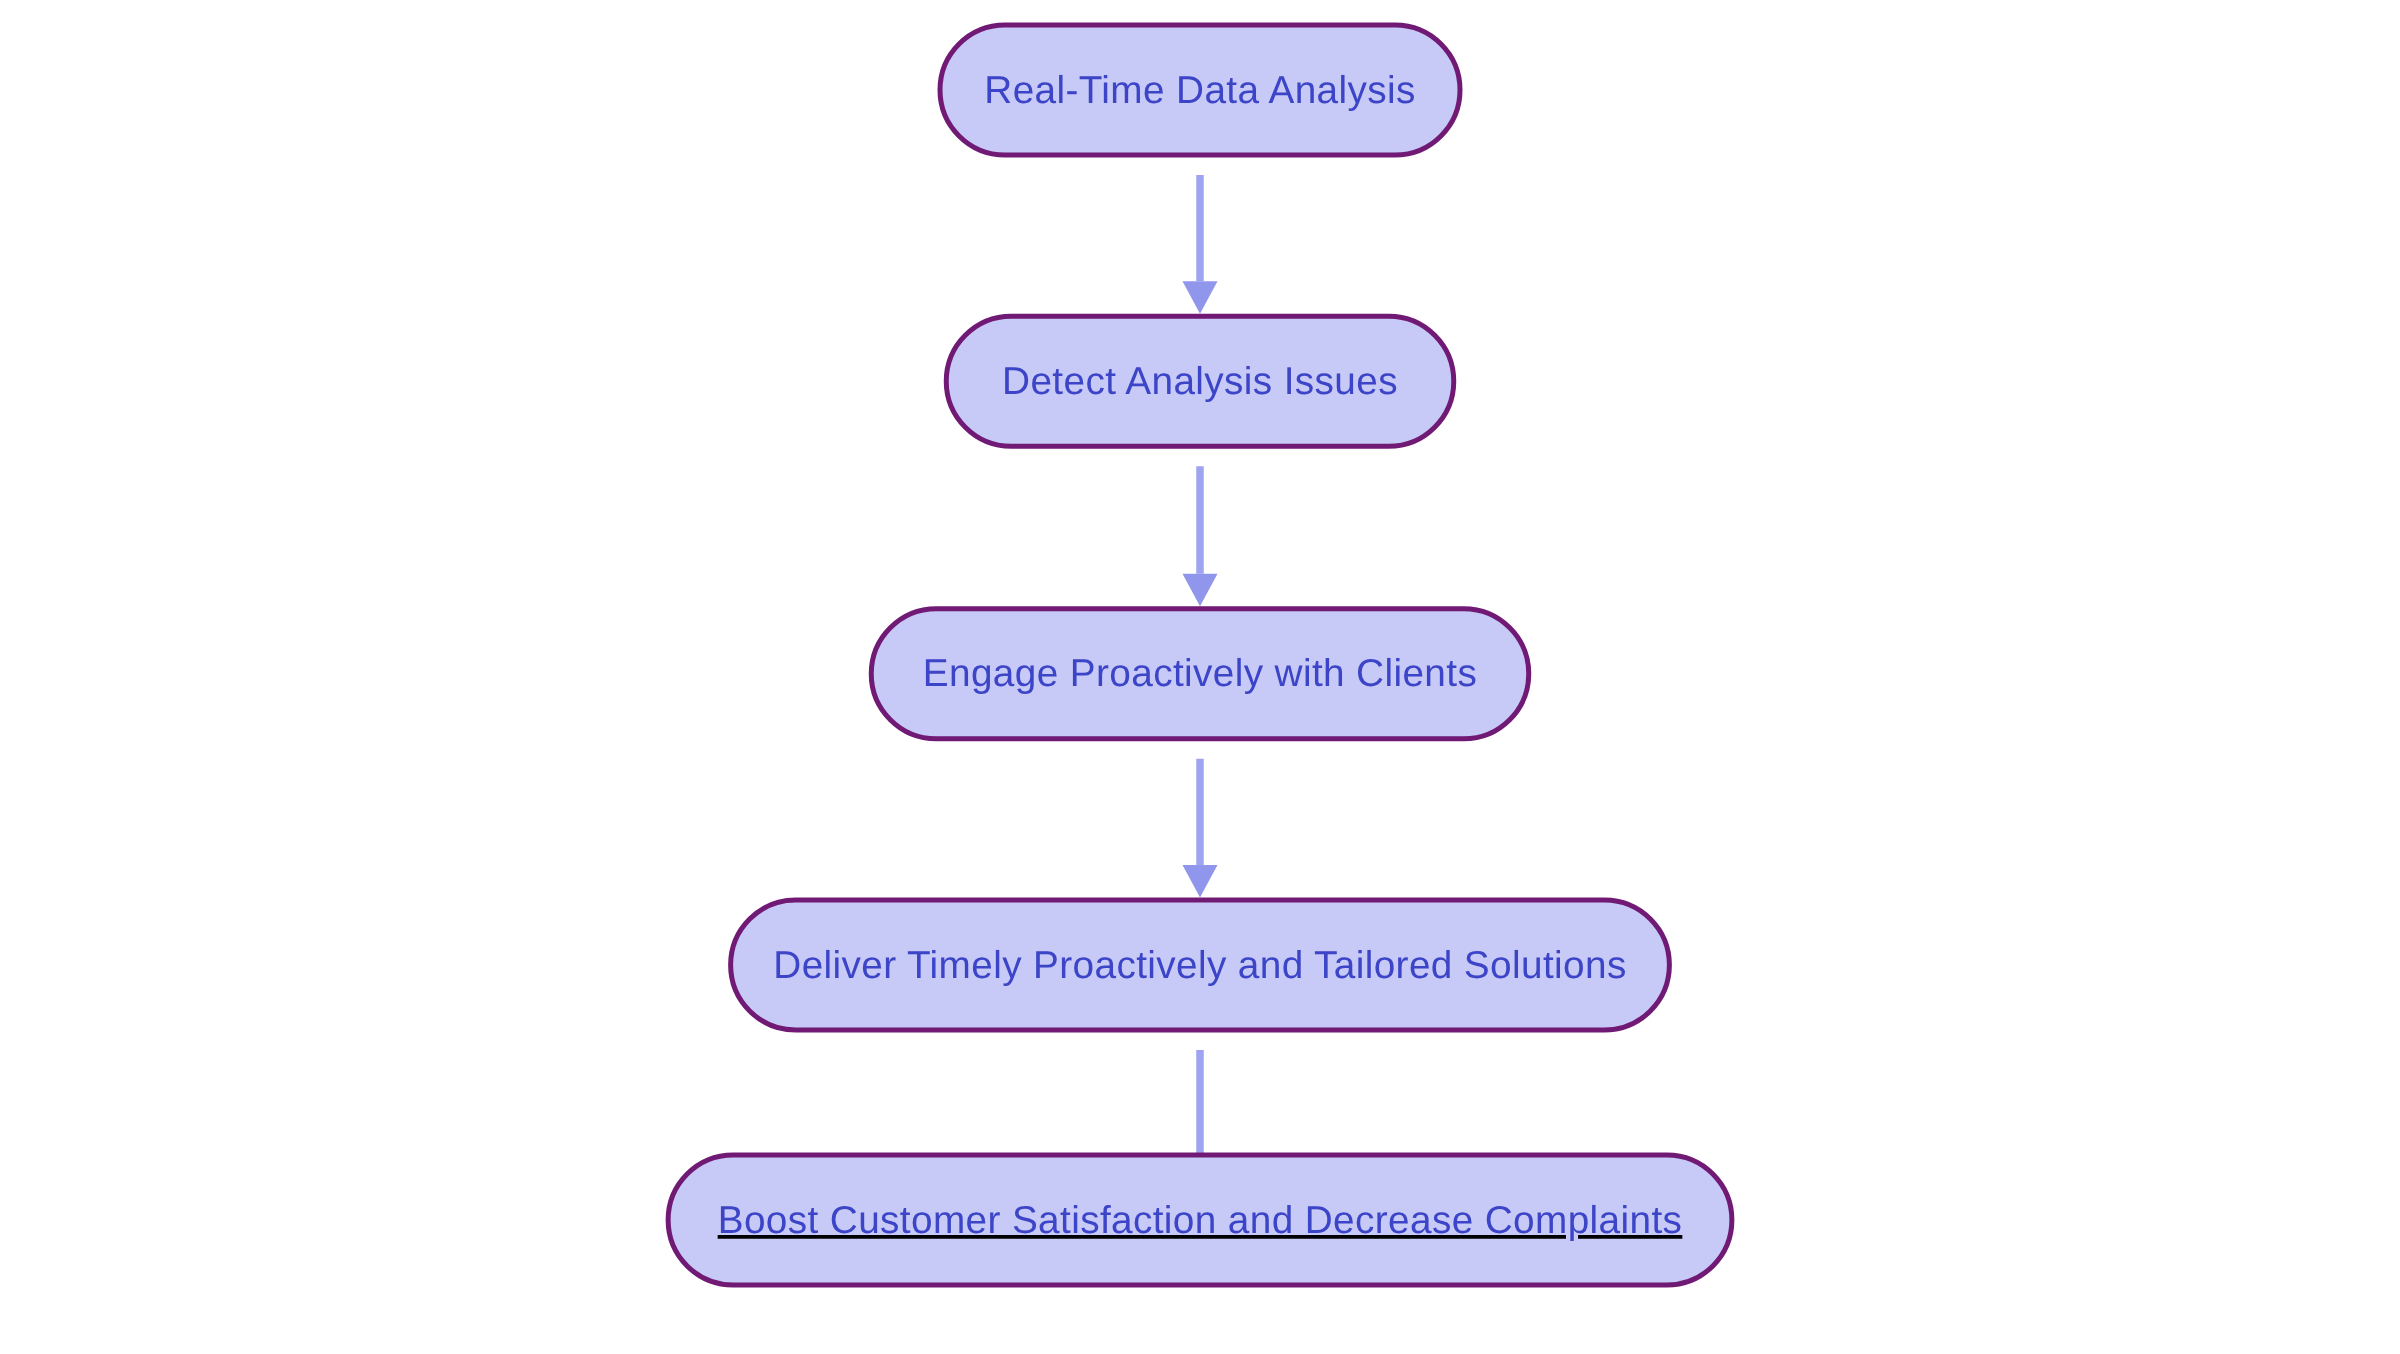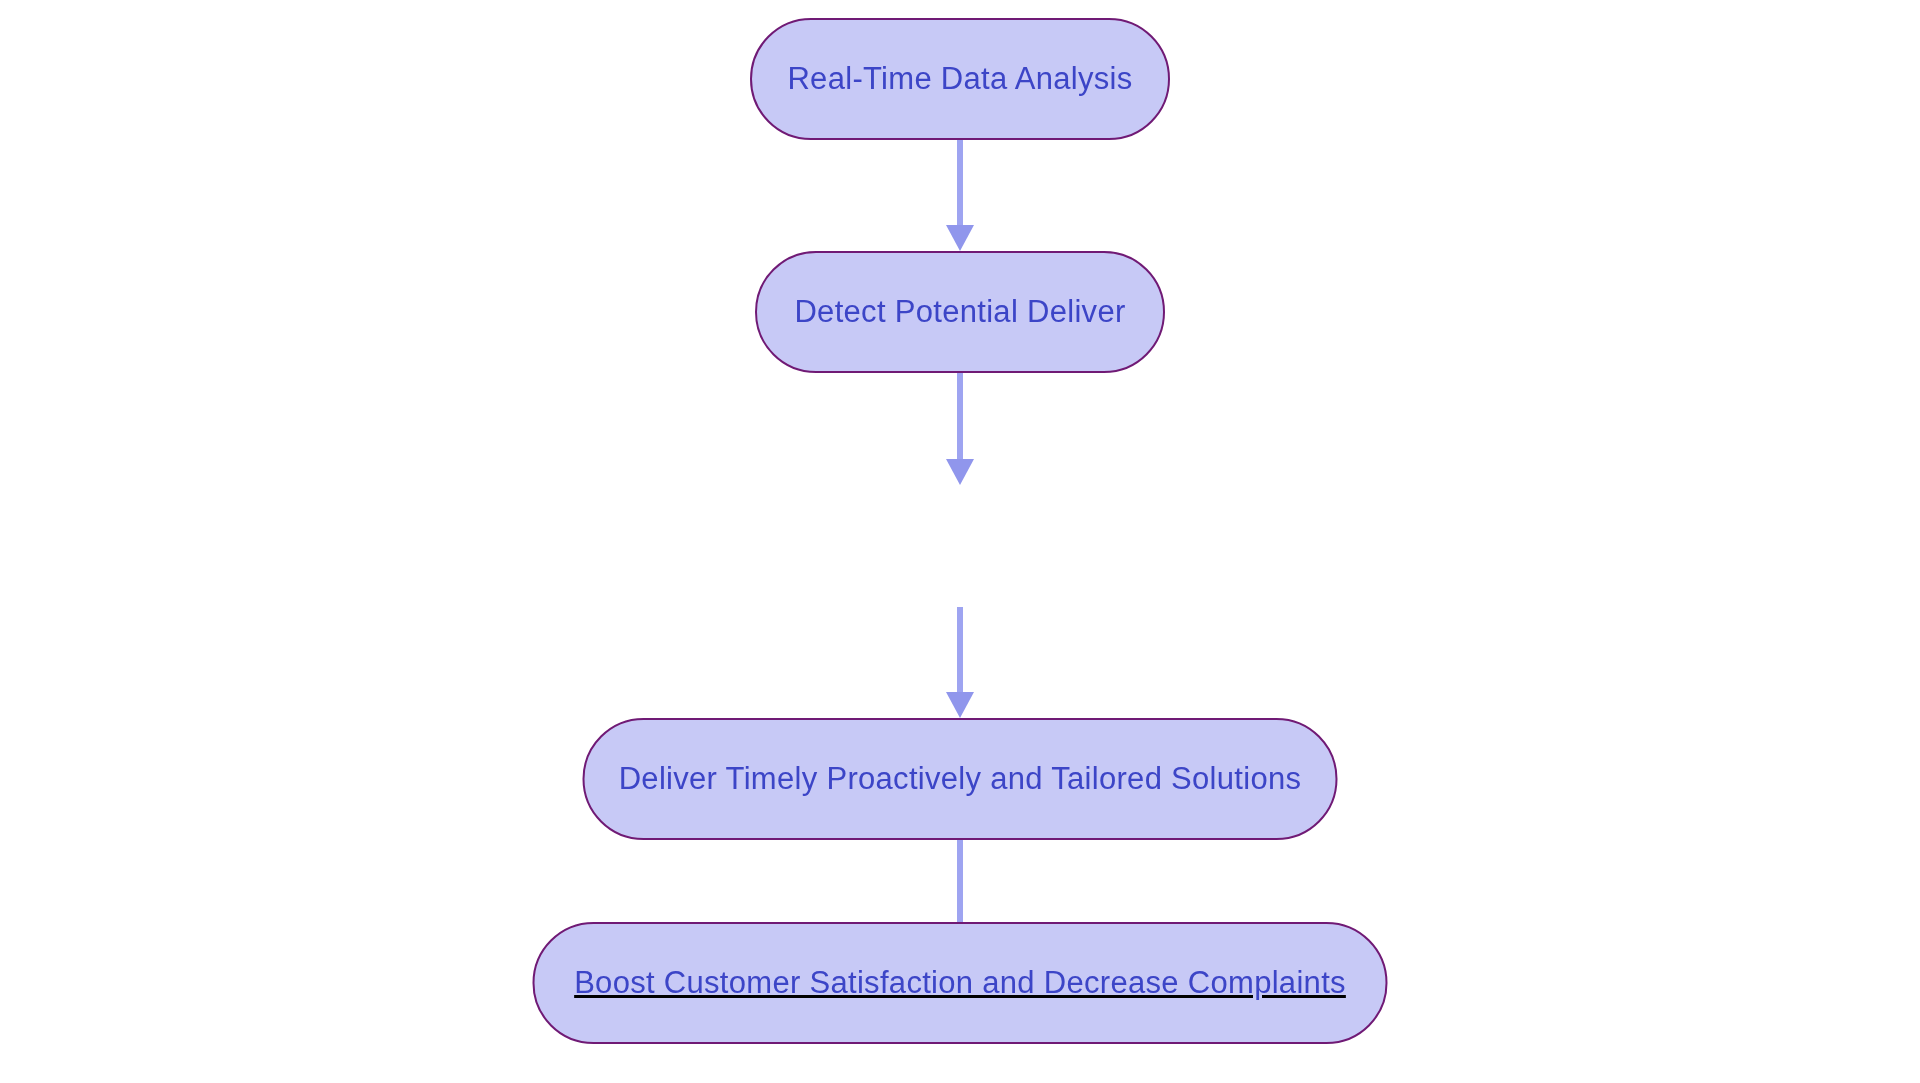--- a/index.html
+++ b/index.html
@@ -12,25 +12,25 @@
     width: 1920px;
     height: 1083px;
     background: #ffffff;
     overflow: hidden;
     font-family: "Liberation Sans", sans-serif;
   }
   .node {
     position: absolute;
     left: 50%;
     transform: translateX(-50%);
-    height: 122px;
+    height: 108px;
     box-sizing: border-box;
     border-radius: 62px;
     background: #c7c9f6;
-    border: 2px solid #701a75;
+    border: 4px solid #701a75;
     display: flex;
     align-items: center;
     justify-content: center;
   }
   .node .label {
     color: #3c45c7;
     font-size: 31px;
     font-weight: 400;
     letter-spacing: 0.3px;
     white-space: nowrap;
@@ -75,28 +75,31 @@
   <div class="node n1">
     <span class="label">Real-Time Data Analysis</span>
   </div>
 
   <div class="arrow a1">
     <div class="line"></div>
     <div class="head"></div>
   </div>
 
   <div class="node n2">
-    <span class="label">Detect Potential Deliver</span>
+    <span class="label">Detect Analysis Issues</span>
   </div>
 
   <div class="arrow a2">
     <div class="line"></div>
     <div class="head"></div>
   </div>
 
+  <div class="node n3">
+    <span class="label">Engage Proactively with Clients</span>
+  </div>
 
   <div class="arrow a3">
     <div class="line"></div>
     <div class="head"></div>
   </div>
 
   <div class="node n4">
     <span class="label">Deliver Timely Proactively and Tailored Solutions</span>
   </div>
 

